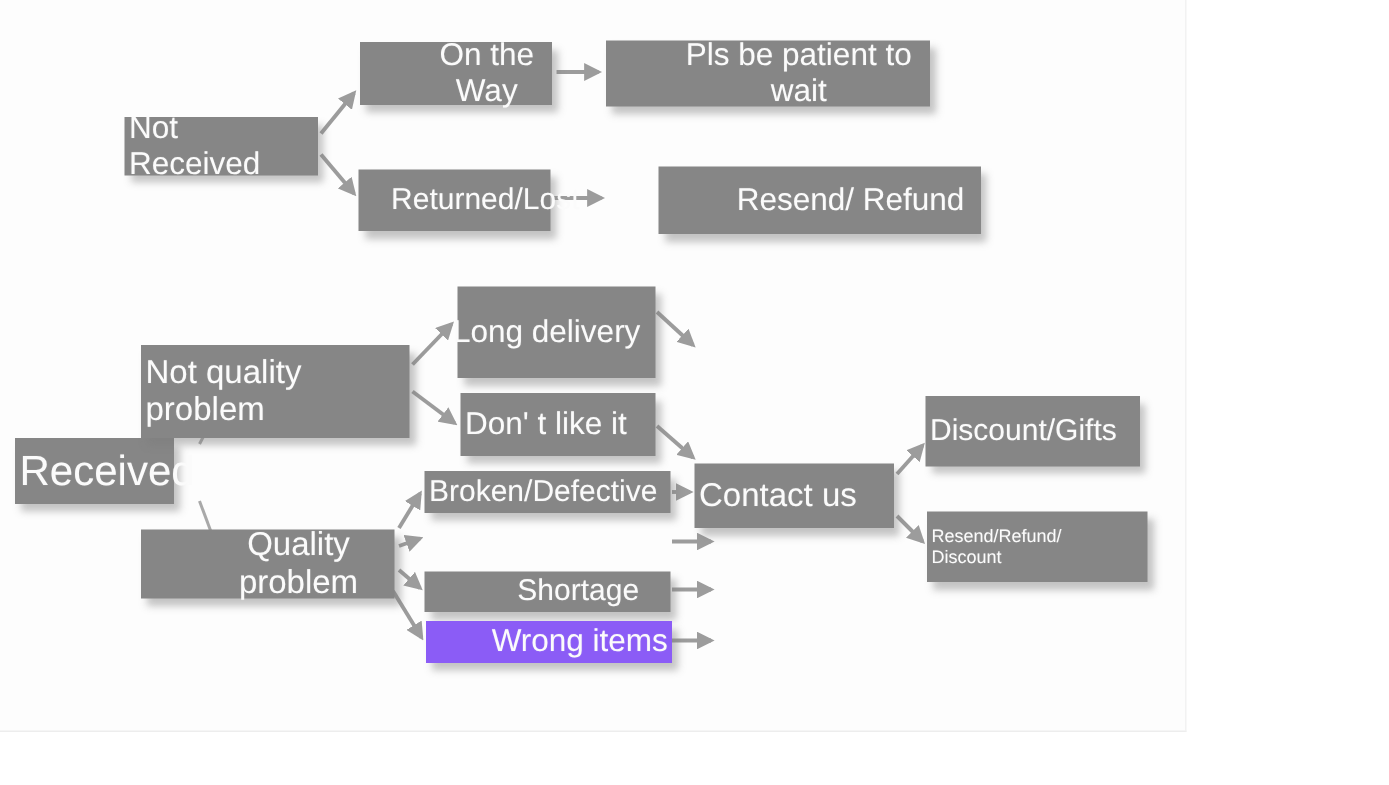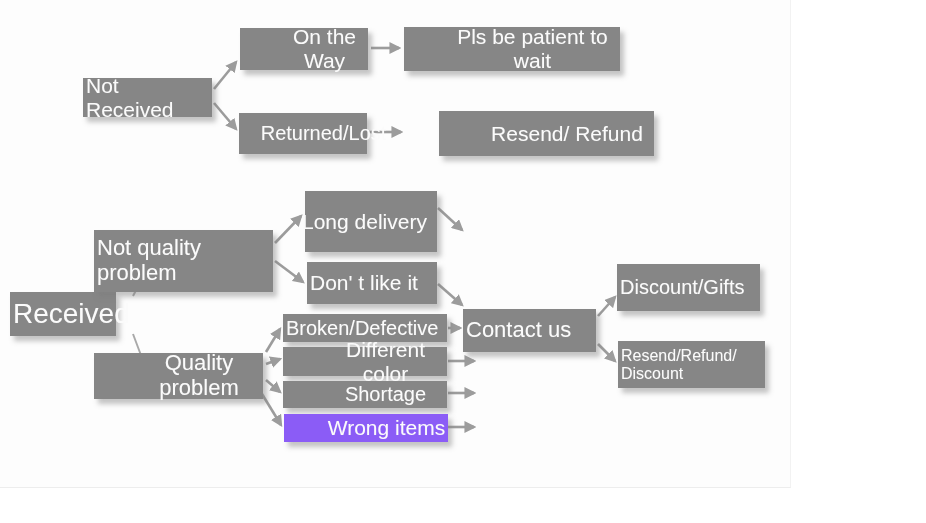--- a/index.html
+++ b/index.html
@@ -59,20 +59,19 @@
     <div class="node center" style="left: 240px; top: 28px; width: 128px; height: 42px; font-size: 21px; background: rgb(134, 134, 134); color: rgb(251, 251, 251);">On the Way</div>
     <div class="node center" style="left: 239px; top: 113px; width: 128px; height: 41px; font-size: 20px; background: rgb(134, 134, 134); color: rgb(251, 251, 251);">Returned/Lost</div>
     <div class="node center" style="left: 404px; top: 27px; width: 216px; height: 44px; font-size: 21px; background: rgb(134, 134, 134); color: rgb(251, 251, 251); text-align: center;">Pls be patient to wait</div>
     <div class="node center" style="left: 407px; top: 111px; width: 215px; height: 45px; font-size: 21px; background: rgb(134, 134, 134); color: rgb(251, 251, 251); margin-left: 32px;">Resend/ Refund</div>
     <div class="node left" style="left: 10px; top: 292px; width: 106px; height: 44px; font-size: 28px; background: rgb(134, 134, 134); color: rgb(251, 251, 251);">Received</div>
     <div class="node left" style="left: 94px; top: 230px; width: 179px; height: 62px; font-size: 22px; background: rgb(134, 134, 134); color: rgb(251, 251, 251);">Not quality problem</div>
     <div class="node center" style="left: 94px; top: 353px; width: 169px; height: 46px; font-size: 22px; background: rgb(134, 134, 134); color: rgb(251, 251, 251);">Quality problem</div>
     <div class="node left clipL" style="left: 305px; top: 191px; width: 132px; height: 61px; font-size: 21px; background: rgb(134, 134, 134); color: rgb(251, 251, 251);">Long delivery</div>
     <div class="node left" style="left: 307px; top: 262px; width: 130px; height: 42px; font-size: 21px; background: rgb(134, 134, 134); color: rgb(251, 251, 251);">Don'  t like it</div>
     <div class="node left" style="left: 283px; top: 314px; width: 164px; height: 28px; font-size: 20px; background: rgb(134, 134, 134); color: rgb(251, 251, 251);">Broken/Defective</div>
-    <div class="node center" style="left: 283px; top: 347px; width: 164px; height: 29px; font-size: 21px; background: rgb(134, 134, 134); color: rgb(251, 251, 251);">Different color</div>
     <div class="node center" style="left: 283px; top: 381px; width: 164px; height: 27px; font-size: 20px; background: rgb(134, 134, 134); color: rgb(251, 251, 251);">Shortage</div>
     <div class="node center" style="left: 284px; top: 414px; width: 164px; height: 28px; font-size: 21px; background: #8b5cf6; color: rgb(251, 251, 251);">Wrong items</div>
     <div class="node left" style="left: 463px; top: 309px; width: 133px; height: 43px; font-size: 22px; background: rgb(134, 134, 134); color: rgb(251, 251, 251);">Contact us</div>
     <div class="node left" style="left: 617px; top: 264px; width: 143px; height: 47px; font-size: 20px; background: rgb(134, 134, 134); color: rgb(251, 251, 251);">Discount/Gifts</div>
-    <div class="node left" style="left: 618px; top: 341px; width: 147px; height: 47px; font-size: 16px; background: rgb(134, 134, 134); color: rgb(251, 251, 251);">Resend/Refund/
+    <div class="node left" style="left: 618px; top: 341px; width: 147px; height: 47px; font-size: 12px; background: rgb(134, 134, 134); color: rgb(251, 251, 251);">Resend/Refund/
 Discount</div>
   </div>
 
 </body></html>

